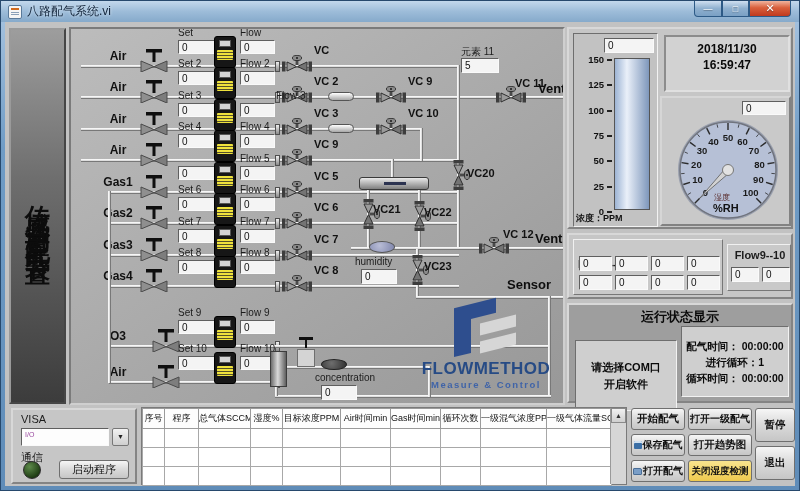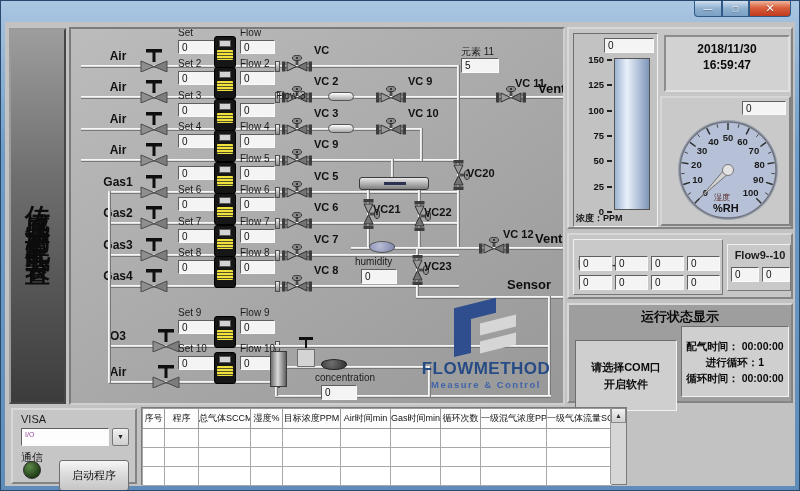--- a/index.html
+++ b/index.html
@@ -58,20 +58,24 @@
   .sbar{position:absolute;right:0;top:0;width:16px;bottom:0;background:#d6d6d6;border-left:1px solid #9a9a9a;}
   .sbar .up{height:15px;background:linear-gradient(#f2f2f2,#cfcfcf);border:1px solid #8a8a8a;font-size:7px;text-align:center;color:#333;line-height:14px;}
   .led{position:absolute;width:18px;height:18px;border-radius:50%;background:radial-gradient(circle at 35% 30%,#5d8a4a,#1c3a12 75%);border:1px solid #2a2a2a;}
   .combo{position:absolute;background:#fdfdfd;border:1px solid;border-color:#5f5f5f #fafafa #fafafa #5f5f5f;font-size:7px;color:#9a4aa0;padding:2px 0 0 3px;}
   .combobtn{position:absolute;width:17px;height:18px;background:linear-gradient(#f2f2f2,#cfcfcf);border:1px solid #777;border-radius:2px;font-size:7px;text-align:center;line-height:16px;color:#222;}
 </style>
 </head>
 <body>
 
 <div class="win">
+  <div class="titlebar">
+    <span class="vi-icon"></span>
+    <span class="title-text">八路配气系统.vi</span>
+  </div>
   <div class="capbtns">
     <div class="capbtn cb-min">—</div>
     <div class="capbtn cb-max">□</div>
     <div class="capbtn cb-close">✕</div>
   </div>
 
   <div class="client">
 
     <div class="sidebar">
       <div class="sidebar-text">传感器测量配气装置</div>
@@ -569,21 +573,21 @@
           <div class="hdrline" style="font-size: 10.5px; line-height: 16px; white-space: nowrap;">循环时间： 00:00:00</div>
         </div>
     </div>
 
     <div class="rpanel" style="left:6px;top:386px;width:126px;height:76px;">
       <div class="slbl" style="left:8px;top:3px;font-size:11px;">VISA</div>
       <div class="combo" style="left:8px;top:18px;width:88px;height:18px;">I/O</div>
       <div class="combobtn" style="left:99px;top:18px;">▼</div>
       <div class="slbl" style="left:8px;top:40px;font-size:11px;">通信</div>
       <div class="led" style="left:10px;top:51px;"></div>
-      <div class="btn" style="left:46px;top:50px;width:70px;height:31px;font-weight:normal;font-size:11px;">启动程序</div>
+      <div class="btn" style="left:46px;top:50px;width:70px;height:19px;font-weight:normal;font-size:11px;">启动程序</div>
     </div>
 
     <div class="tblwrap">
       <div id="tablemount">
           <table class="prog">
             <thead>
               <tr>
                 <th style="width: 22px;">序号</th>
                 <th style="width: 34px;">程序</th>
                 <th style="width: 52px;">总气体SCCM</th>
@@ -634,15 +638,31 @@
                 <td></td>
               </tr>
             </tbody>
           </table>
         </div>
       <div class="sbar">
         <div class="up">▲</div>
       </div>
     </div>
 
+    <div class="abs" style="left:626px;top:385px;width:164px;height:78px;">
+      <div class="btn" style="left:0;top:1px;width:54px;height:22px;">开始配气</div>
+      <div class="btn" style="left:57px;top:1px;width:64px;height:22px;font-size:10px;">打开一级配气</div>
+      <div class="btn" style="left:124px;top:1px;width:40px;height:34px;">暂停</div>
+      <div class="btn" style="left:0;top:27px;width:54px;height:22px;font-size:10px;">
+        <span style="width:8px;height:8px;background:#3a6ea5;border-radius:1px;margin-right:1px;box-shadow:inset 0 2px 0 #cfe0f0;"></span>
+        <span>保存配气</span>
+      </div>
+      <div class="btn" style="left:57px;top:27px;width:64px;height:22px;">打开趋势图</div>
+      <div class="btn" style="left:0;top:53px;width:54px;height:22px;font-size:10px;">
+        <span style="width:9px;height:7px;background:#7a9ec7;border:1px solid #4a6e97;border-radius:1px 2px 1px 1px;margin-right:1px;"></span>
+        <span>打开配气</span>
+      </div>
+      <div class="btn btn-yellow" style="left:57px;top:53px;width:64px;height:22px;font-size:9.5px;">关闭湿度检测</div>
+      <div class="btn" style="left:124px;top:39px;width:40px;height:34px;">退出</div>
+    </div>
 
   </div>
 </div>
 
 </body></html>

